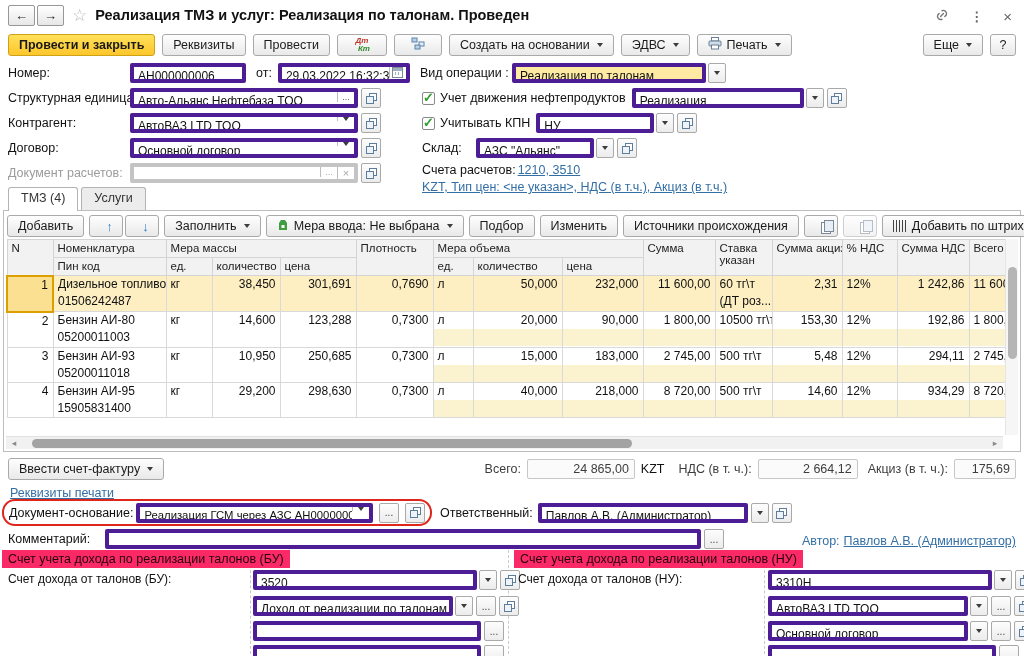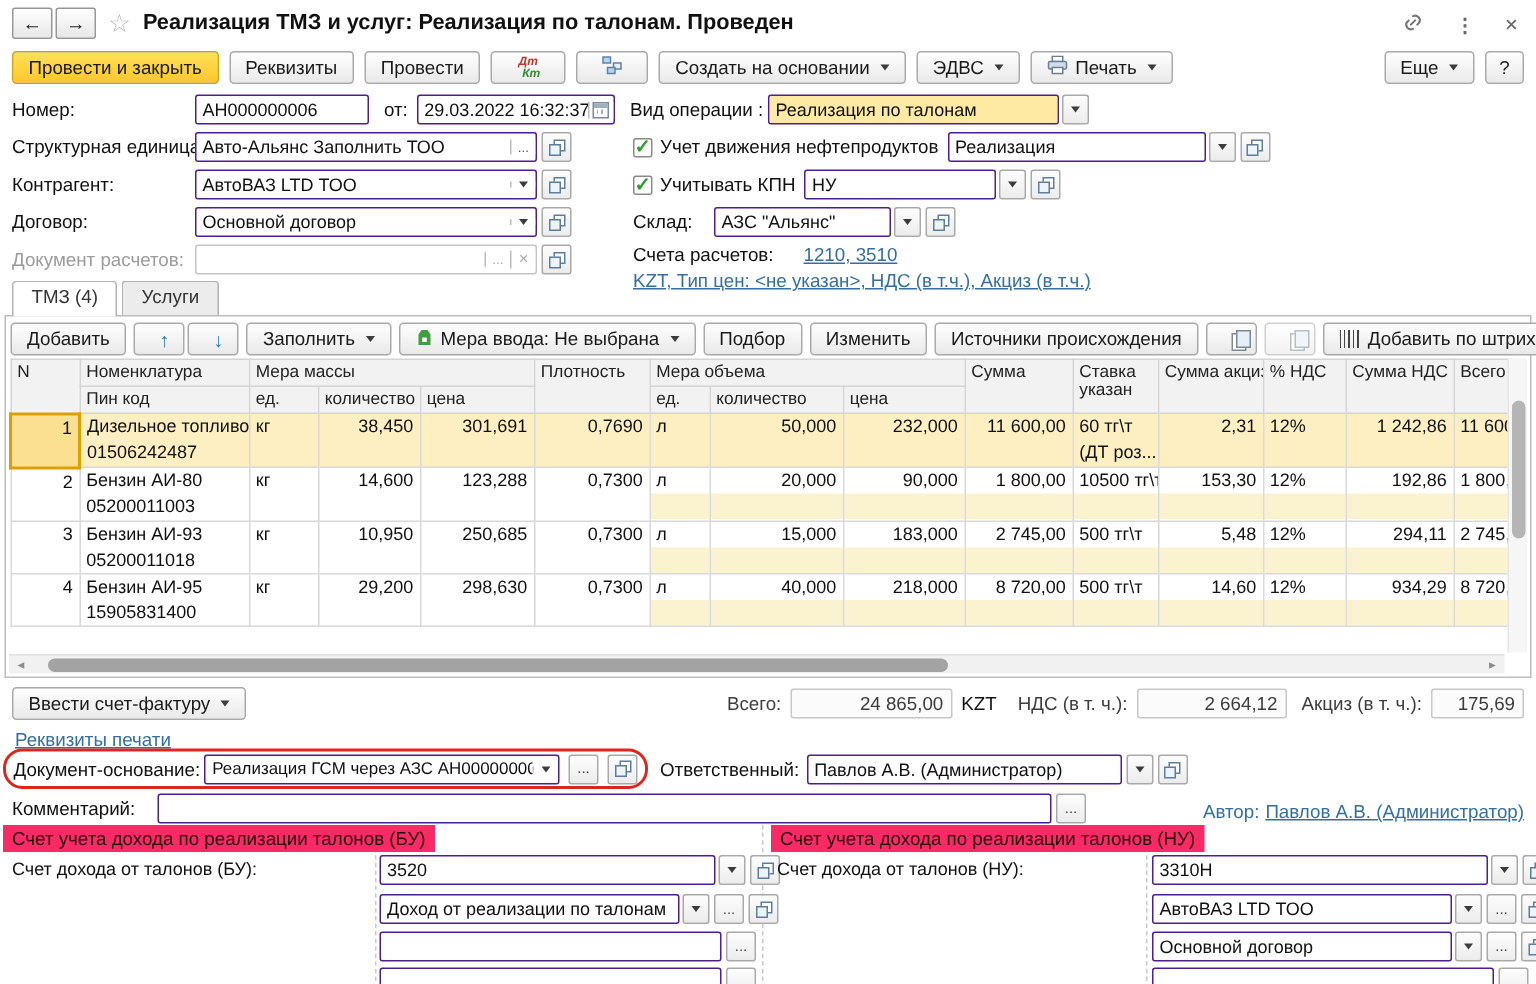--- a/index.html
+++ b/index.html
@@ -3,25 +3,25 @@
 <meta charset="utf-8">
 <style>
   *{margin:0;padding:0;box-sizing:border-box}
   html,body{width:1024px;height:656px;overflow:hidden}
   body{font-family:"Liberation Sans",sans-serif;font-size:12.5px;color:#111;background:#fff;position:relative}
 
   
   .btn{height:22px;padding:0 10px;border:1px solid #a9a9a9;border-radius:3px;
        background:linear-gradient(#fefefe,#e9e9e9);display:inline-flex;align-items:center;gap:5px;
        font-size:12.5px;white-space:nowrap;color:#1a1a1a}
-  .btn.primary{background:linear-gradient(#ffe15a,#fdc62c);border-color:#cfa115;font-weight:normal}
+  .btn.primary{background:linear-gradient(#ffe15a,#fdc62c);border-color:#cfa115;font-weight:bold}
   .btn.iconbtn{padding:0 16px;min-width:26px;justify-content:flex-start}
   .car{display:inline-block;width:0;height:0;border-left:3.5px solid transparent;
        border-right:3.5px solid transparent;border-top:4px solid #3c3c3c;margin-left:2px}
-  .field{display:flex;align-items:center;height:20px;border:1px solid #4c1d95;border-radius:2px;background:#fff;overflow:hidden}
+  .field{display:flex;align-items:flex-start;height:20px;border:4px solid #4c1d95;border-radius:2px;background:#fff;overflow:hidden}
   .field .val{flex:1;padding:2px 4px;white-space:nowrap;overflow:hidden;font-size:12px}
   .field .seg{width:17px;border-left:1px solid #bdbdbd;display:flex;align-items:center;justify-content:center;
        background:#fff;color:#555;font-size:9px;flex:none}
   .field.hl{background:#ffeaa4}
   .field.hl .val{background:#ffeaa4}
   .sbtn{height:20px;width:20px;flex:none;border:1px solid #a9a9a9;border-radius:2px;margin-left:3px;
        background:linear-gradient(#fdfdfd,#ececec);display:flex;align-items:center;justify-content:center;
        color:#444;font-size:10px}
   .ic-open{position:relative;width:11px;height:11px;display:inline-block}
   .ic-open::before{content:"";position:absolute;right:0;top:0;width:6px;height:6px;border:1px solid #5d7档;border:1px solid #5d7d9c;background:#fff}
@@ -191,21 +191,21 @@
       <div class="val">29.03.2022 16:32:37</div>
       <div class="seg">
           <span class="cal"></span>
         </div>
     </div>
   </div>
 
   <div class="frow" style="top:87px;left:8px">
     <span class="lbl lblcol">Структурная единица:</span>
     <div class="field" style="width:228px">
-      <div class="val">Авто-Альянс Заполнить ТОО</div>
+      <div class="val">Авто-Альянс Нефтебаза ТОО</div>
       <div class="seg">...</div>
     </div>
     <span class="sbtn">
         <span class="ic-open"></span>
       </span>
   </div>
 
   <div class="frow" style="top:112px;left:8px">
     <span class="lbl lblcol">Контрагент:</span>
     <div class="field" style="width:228px">
@@ -264,21 +264,21 @@
         <span class="car" style="margin:0"></span>
       </span>
     <span class="sbtn">
         <span class="ic-open"></span>
       </span>
   </div>
 
   <div class="frow" style="top:112px;left:422px">
     <span class="cb"></span>
     <span class="lbl" style="margin-right:6px">Учитывать КПН</span>
-    <div class="field" style="width:128px">
+    <div class="field" style="width:118px">
       <div class="val">НУ</div>
     </div>
     <span class="sbtn" style="margin-left:2px;width:18px">
         <span class="car" style="margin:0"></span>
       </span>
     <span class="sbtn">
         <span class="ic-open"></span>
       </span>
   </div>
 
@@ -289,21 +289,21 @@
     </div>
     <span class="sbtn" style="margin-left:2px;width:18px">
         <span class="car" style="margin:0"></span>
       </span>
     <span class="sbtn">
         <span class="ic-open"></span>
       </span>
   </div>
 
   <div class="frow" style="top:159px;left:422px">
-    <span class="lbl" style="margin-right:20px">Счета расчетов:</span>
+    <span class="lbl" style="margin-right:2px">Счета расчетов:</span>
     <span class="link">1210, 3510</span>
   </div>
 
   <div class="frow" style="top:176px;left:422px">
     <span class="link">KZT, Тип цен: &lt;не указан&gt;, НДС (в т.ч.), Акциз (в т.ч.)</span>
   </div>
 </div>
 
 <div class="tabs">
   <div class="tab active">ТМЗ (4)</div>

